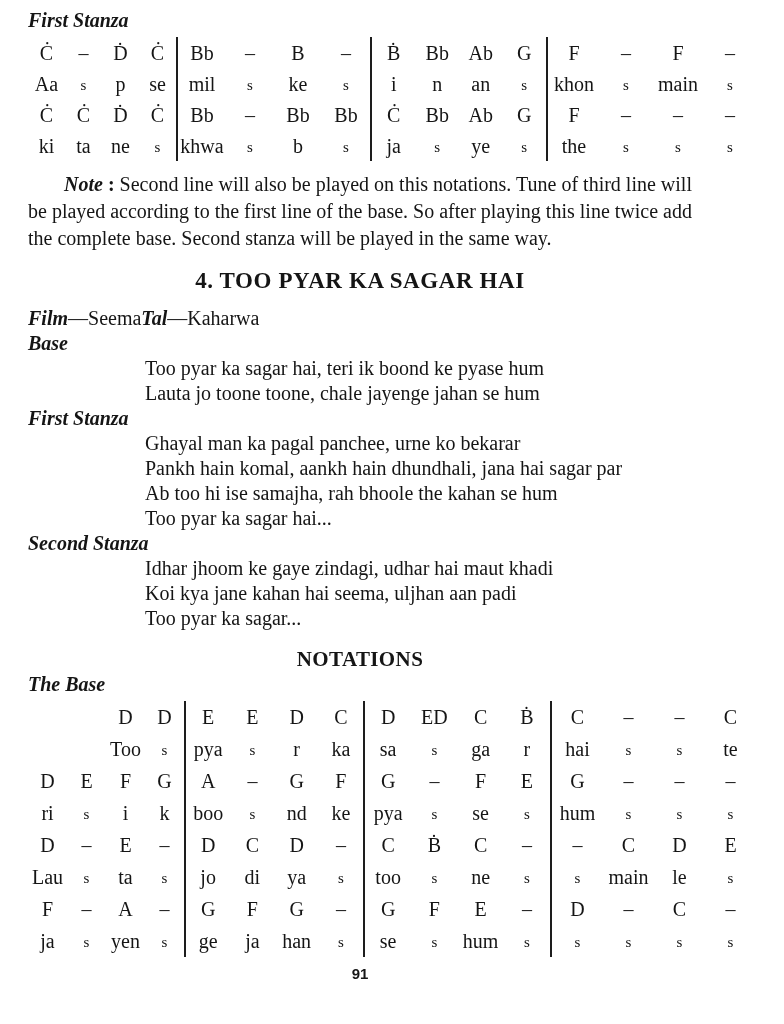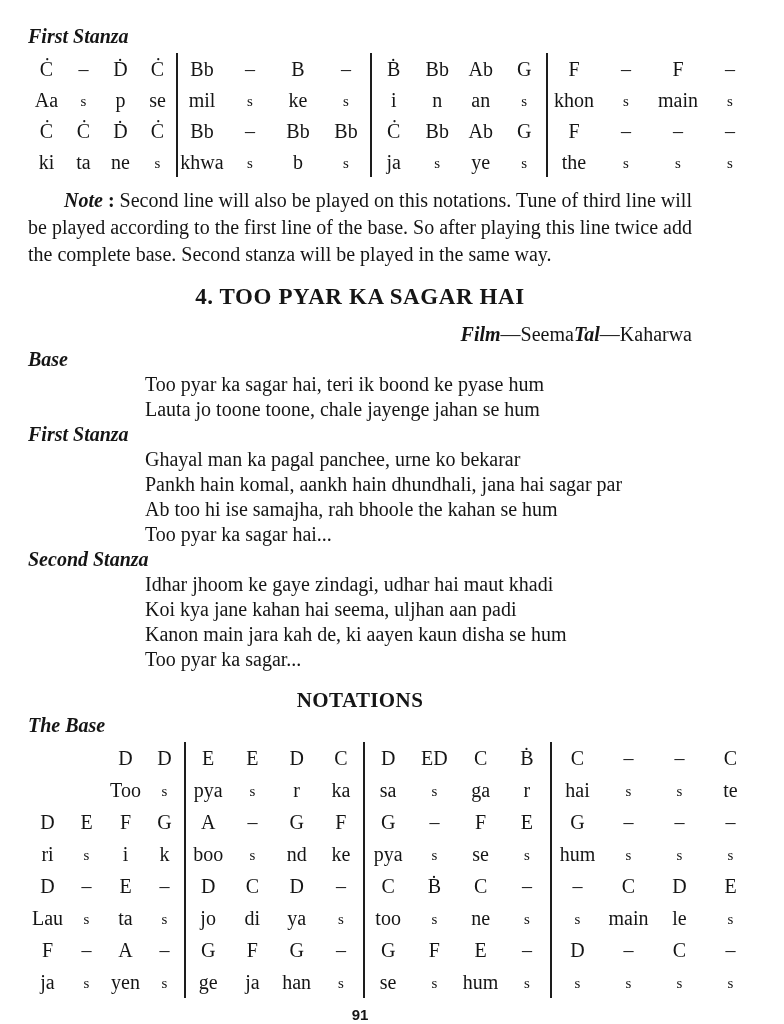--- a/index.html
+++ b/index.html
@@ -4,21 +4,21 @@
 <style>
   * { box-sizing: border-box; }
   html, body { margin: 0; padding: 0; }
   body {
     width: 784px; height: 1024px;
     background: #ffffff;
     color: #151515;
     font-family: "Liberation Serif", "DejaVu Serif", serif;
     overflow: hidden;
   }
-  .page { padding: 24px 28px 0 28px; width: 720px; height: 1024px; }
+  .page { padding: 8px 28px 0 28px; width: 720px; height: 1024px; }
 
   .section-heading {
     font-weight: bold; font-style: italic;
     font-size: 20px; line-height: 25px;
     margin: 0;
   }
 
   
   .notation-table {
     display: grid;
@@ -48,21 +48,21 @@
 
   
   .song-title {
     margin: 15px 0 0 0;
     text-align: center;
     font-size: 23px; font-weight: bold;
     letter-spacing: 0.6px;
     line-height: 28px;
   }
   .film-line {
-    display: flex; justify-content: flex-end;
+    display: flex; justify-content: flex-start;
     font-size: 20px; line-height: 25px;
     margin-top: 11px;
   }
   .bi { font-weight: bold; font-style: italic; }
   .lyrics-block {
     margin-left: 117px;
     font-size: 20px; line-height: 25px;
   }
   .lyric-line { white-space: nowrap; }
 
@@ -215,21 +215,20 @@
       <div class="lyric-line">Ghayal man ka pagal panchee, urne ko bekarar</div>
       <div class="lyric-line">Pankh hain komal, aankh hain dhundhali, jana hai sagar par</div>
       <div class="lyric-line">Ab too hi ise samajha, rah bhoole the kahan se hum</div>
       <div class="lyric-line">Too pyar ka sagar hai...</div>
     </div>
 
   <h2 class="section-heading">Second Stanza</h2>
   <div class="lyrics-block">
       <div class="lyric-line">Idhar jhoom ke gaye zindagi, udhar hai maut khadi</div>
       <div class="lyric-line">Koi kya jane kahan hai seema, uljhan aan padi</div>
-      <div class="lyric-line">Kanon main jara kah de, ki aayen kaun disha se hum</div>
       <div class="lyric-line">Too pyar ka sagar...</div>
     </div>
 
   <h2 class="notations-heading">NOTATIONS</h2>
 
   <h2 class="section-heading">The Base</h2>
 
   <div class="notation-table" id="base-table" style="grid-template-columns: 158px 179px 187px 204px;">
       <div class="measure">
         <div class="mrow notes-row">

